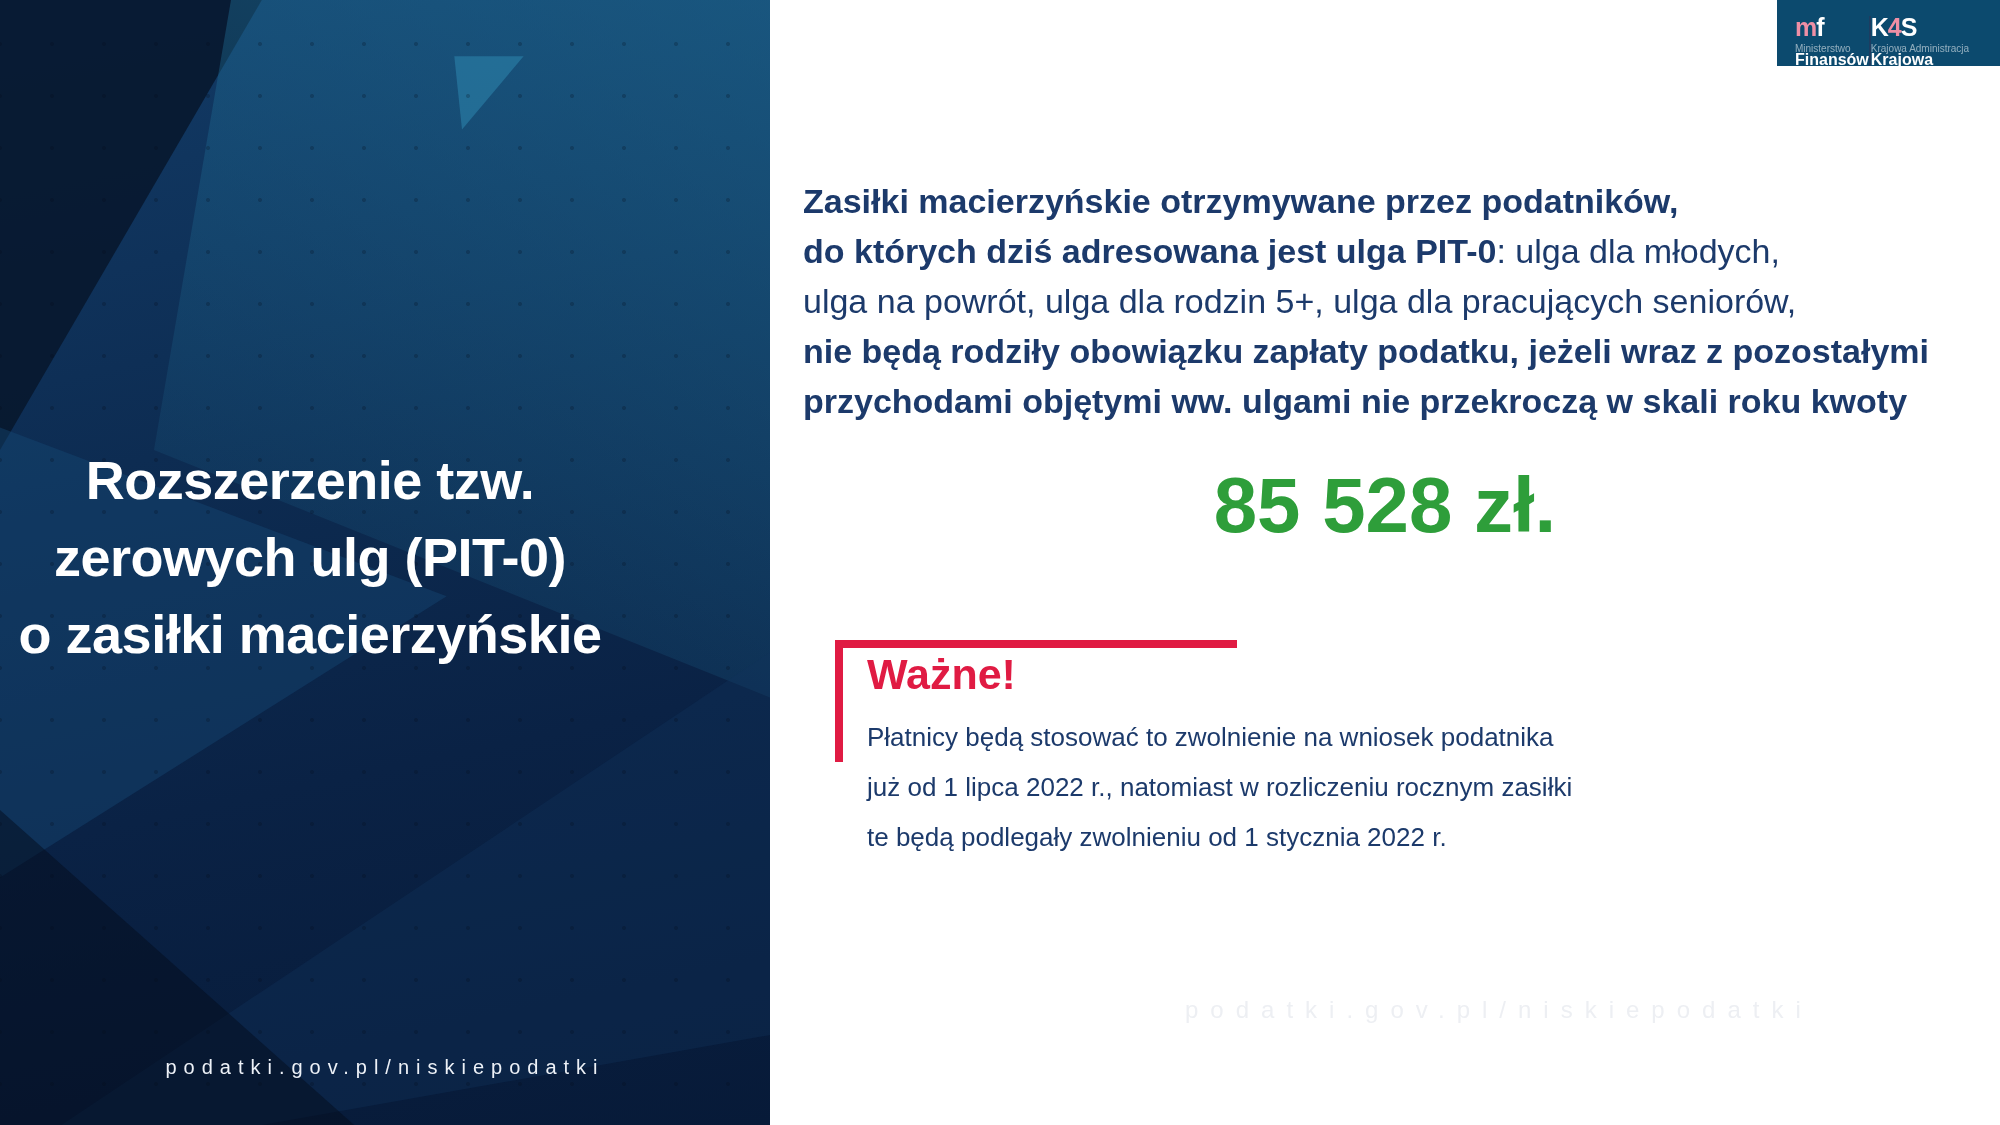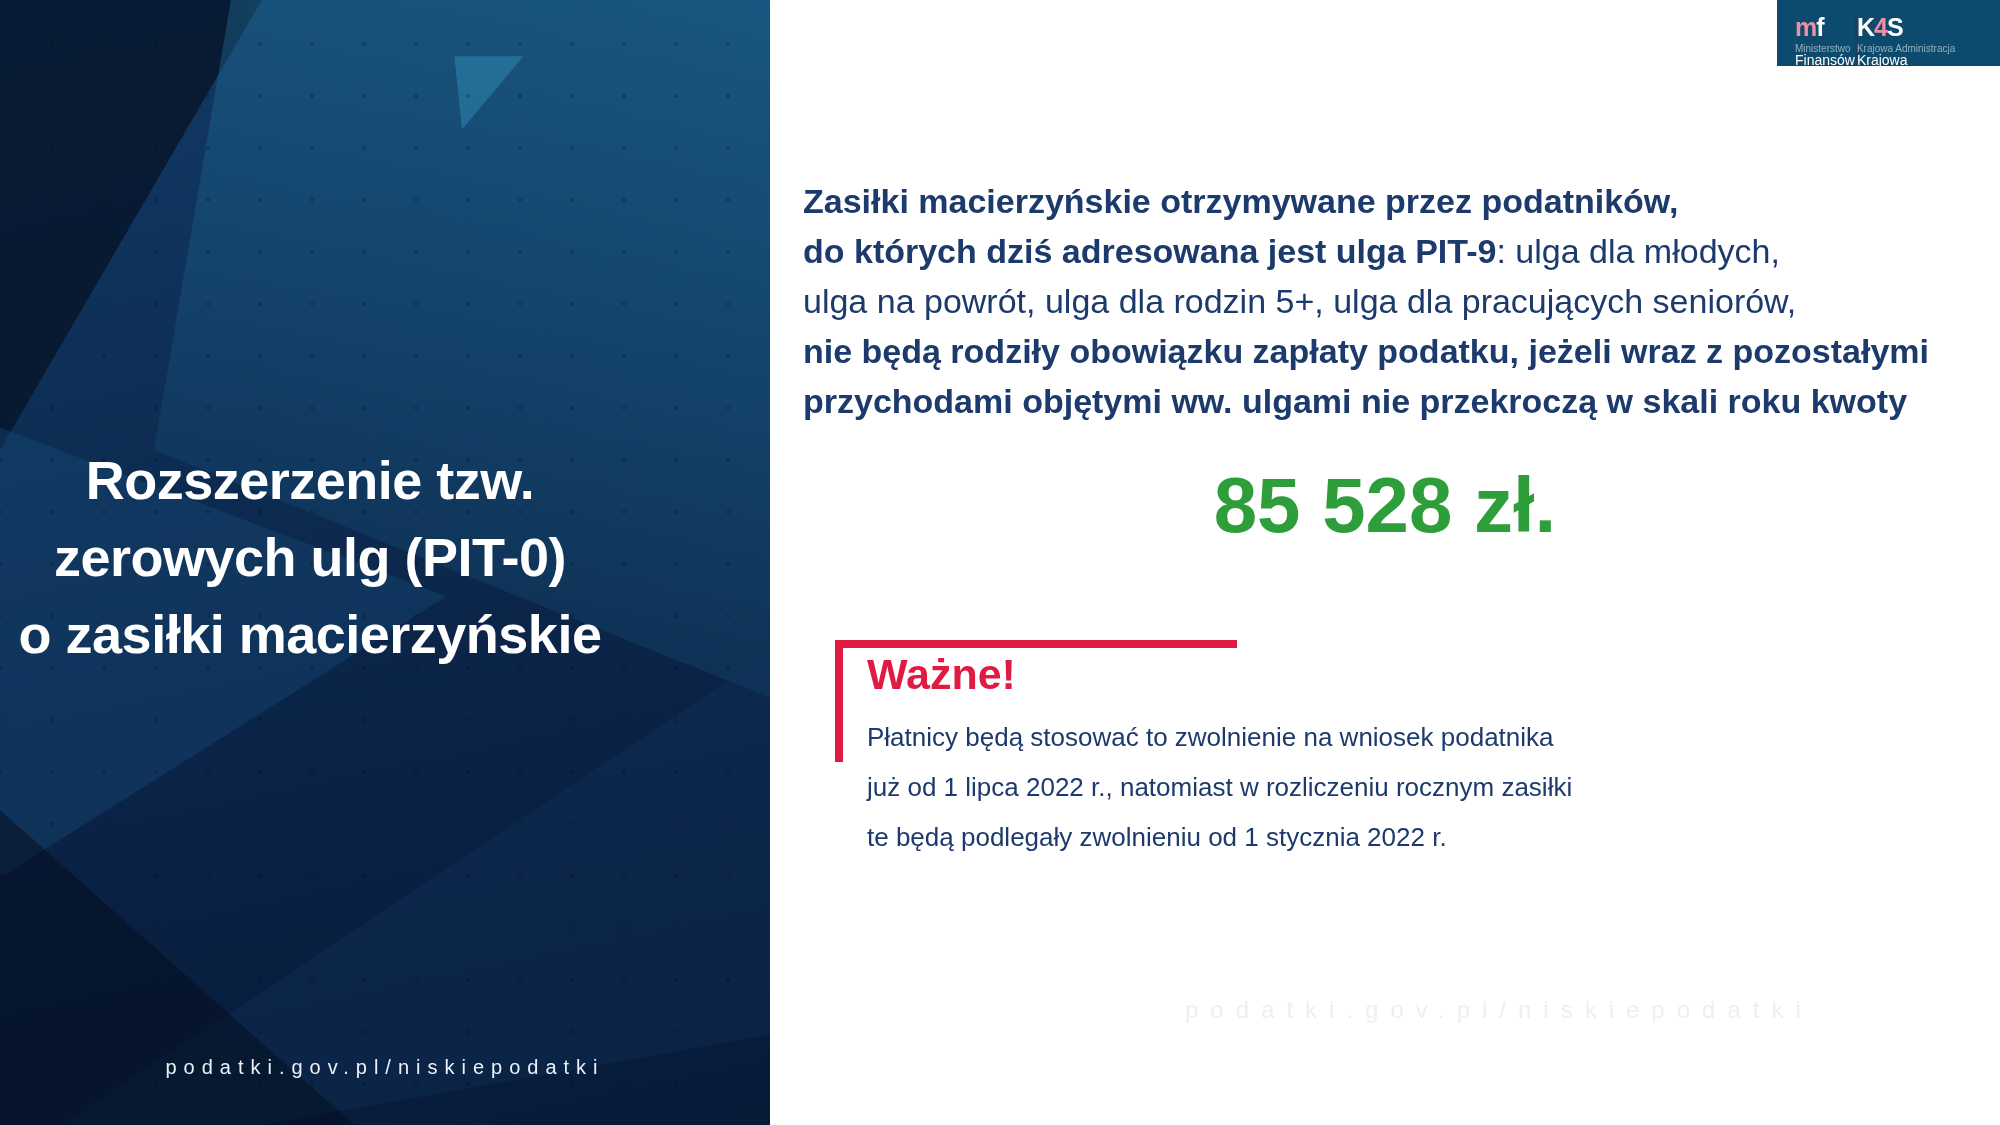--- a/index.html
+++ b/index.html
@@ -38,21 +38,21 @@
   }
   
   .logo-bar{
     position:absolute;left:1777px;top:0;width:223px;height:66px;background:#0c4a6e;
     display:flex;align-items:flex-end;padding:8px 8px 0 18px;box-sizing:border-box;
   }
   .logo-cell{display:flex;flex-direction:column;}
   .logo-glyph{font-weight:800;font-size:25px;line-height:25px;color:#ffffff;letter-spacing:-1px;}
   .glyph-pink{color:#ef8fa5;}
   .logo-label-top{font-size:10px;line-height:11px;color:rgba(255,255,255,.55);margin-top:3px;white-space:nowrap;}
-  .logo-label-bottom{font-size:14px;line-height:12px;color:#ffffff;font-weight:400;white-space:nowrap;}
+  .logo-label-bottom{font-size:16px;line-height:12px;color:#ffffff;font-weight:700;white-space:nowrap;}
   .logo-divider{width:2px;height:50px;background:rgba(110,8,40,.18);}
   
   .intro{
     position:absolute;left:803px;top:176px;width:1200px;
     color:#1c3a6b;font-size:34px;line-height:50px;
   }
   .intro p{margin:0;white-space:nowrap;}
   .b{font-weight:700;}
   .amount{
     position:absolute;left:770px;top:460px;width:1230px;text-align:center;
@@ -108,21 +108,21 @@
     <div class="logo-divider"></div>
     <div class="logo-cell">
       <div class="logo-glyph"><span>K</span><span class="glyph-pink">4</span><span>S</span></div>
       <div class="logo-label-top">Krajowa Administracja</div>
       <div class="logo-label-bottom">Krajowa</div>
     </div>
   </div>
 
   <div class="intro">
     <p><span class="b">Zasiłki macierzyńskie otrzymywane przez podatników,</span></p>
-    <p><span class="b">do których dziś adresowana jest ulga PIT-9</span><span>: ulga dla młodych,</span></p>
+    <p><span class="b">do których dziś adresowana jest ulga PIT-0</span><span>: ulga dla młodych,</span></p>
     <p><span>ulga na powrót, ulga dla rodzin 5+, ulga dla pracujących seniorów,</span></p>
     <p><span class="b">nie będą rodziły obowiązku zapłaty podatku, jeżeli wraz z pozostałymi</span></p>
     <p><span class="b">przychodami objętymi ww. ulgami nie przekroczą w skali roku kwoty</span></p>
   </div>
 
   <div class="amount">85 528 zł.</div>
 
   <div class="important-frame"></div>
   <div class="important-heading">Ważne!</div>
   <div class="important-body">

